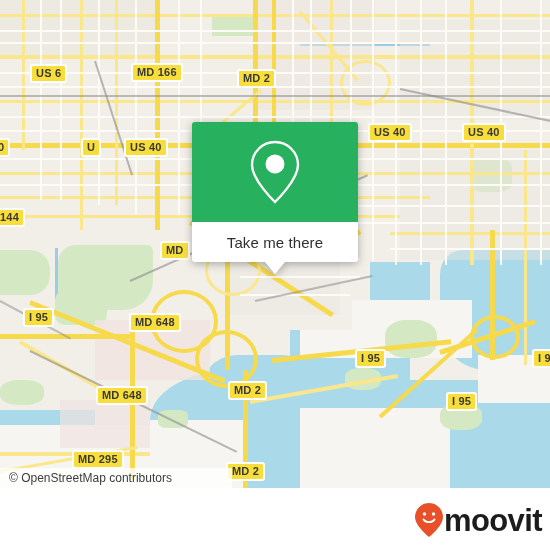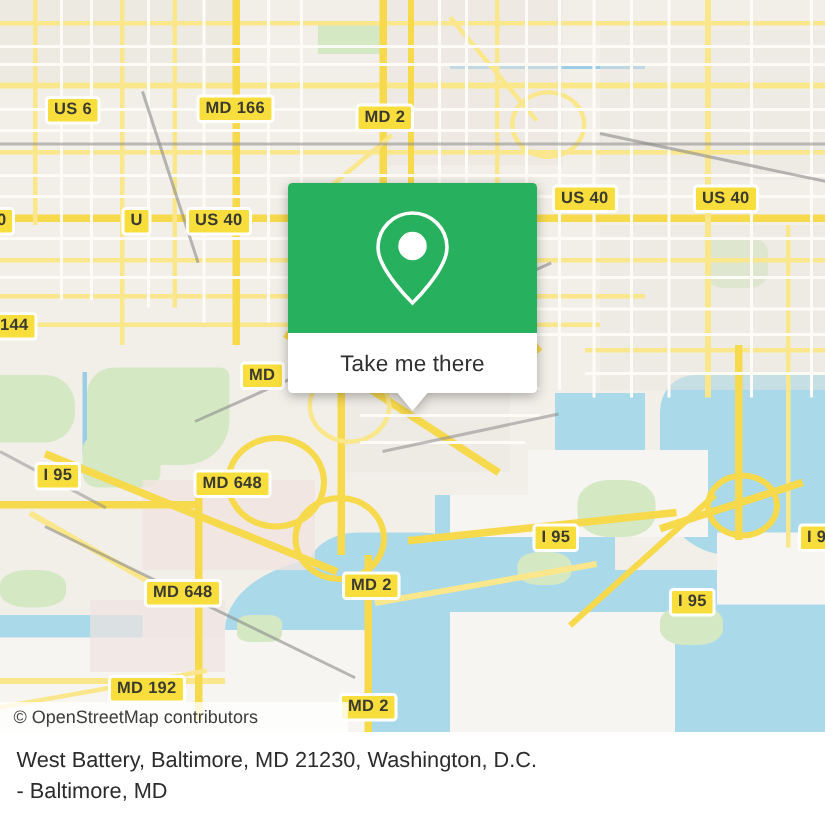--- a/index.html
+++ b/index.html
@@ -220,21 +220,21 @@
         <div class="shield" style="left: -8px; top: 138px;">0</div>
         <div class="shield" style="left: -6px; top: 208px;">144</div>
         <div class="shield" style="left: 160px; top: 241px;">MD</div>
         <div class="shield" style="left: 23px; top: 308px;">I 95</div>
         <div class="shield" style="left: 129px; top: 313px;">MD 648</div>
         <div class="shield" style="left: 355px; top: 349px;">I 95</div>
         <div class="shield" style="left: 532px; top: 349px;">I 9</div>
         <div class="shield" style="left: 96px; top: 386px;">MD 648</div>
         <div class="shield" style="left: 228px; top: 381px;">MD 2</div>
         <div class="shield" style="left: 446px; top: 392px;">I 95</div>
-        <div class="shield" style="left: 72px; top: 450px;">MD 192</div>
+        <div class="shield" style="left: 72px; top: 450px;">MD 295</div>
         <div class="shield" style="left: 226px; top: 462px;">MD 2</div>
       </div>
 
     <div id="attrib">
       <span>© OpenStreetMap contributors</span>
     </div>
 
     <div id="popup">
       <div id="popup-head">
         <svg width="58" height="68" viewBox="0 0 58 68" aria-hidden="true">
@@ -243,19 +243,24 @@
         </svg>
       </div>
       <div id="popup-body">
         <span id="popup-label">Take me there</span>
         <span id="popup-tail"></span>
       </div>
     </div>
   </div>
 
   <div id="footer">
-    <div id="footer-title">
-      <div>West Battery, Baltimore, MD 21230, Washington, D.C.</div>
-      <div>- Baltimore, MD</div>
+    <div id="brand">
+      <svg width="30" height="36" viewBox="0 0 30 36" aria-hidden="true">
+        <path d="M15 1 C7.3 1 1 7.3 1 15 C1 24 15 35 15 35 C15 35 29 24 29 15 C29 7.3 22.7 1 15 1 Z" fill="#E8502A"></path>
+        <circle cx="10.5" cy="12" r="1.7" fill="#FFFFFF"></circle>
+        <circle cx="19.5" cy="12" r="1.7" fill="#FFFFFF"></circle>
+        <path d="M9.5 17.5 C11.5 21 18.5 21 20.5 17.5" fill="none" stroke="#FFFFFF" stroke-width="1.9" stroke-linecap="round"></path>
+      </svg>
+      <span id="brand-word">moovit</span>
     </div>
   </div>
 
 </div>
 
 </body></html>

